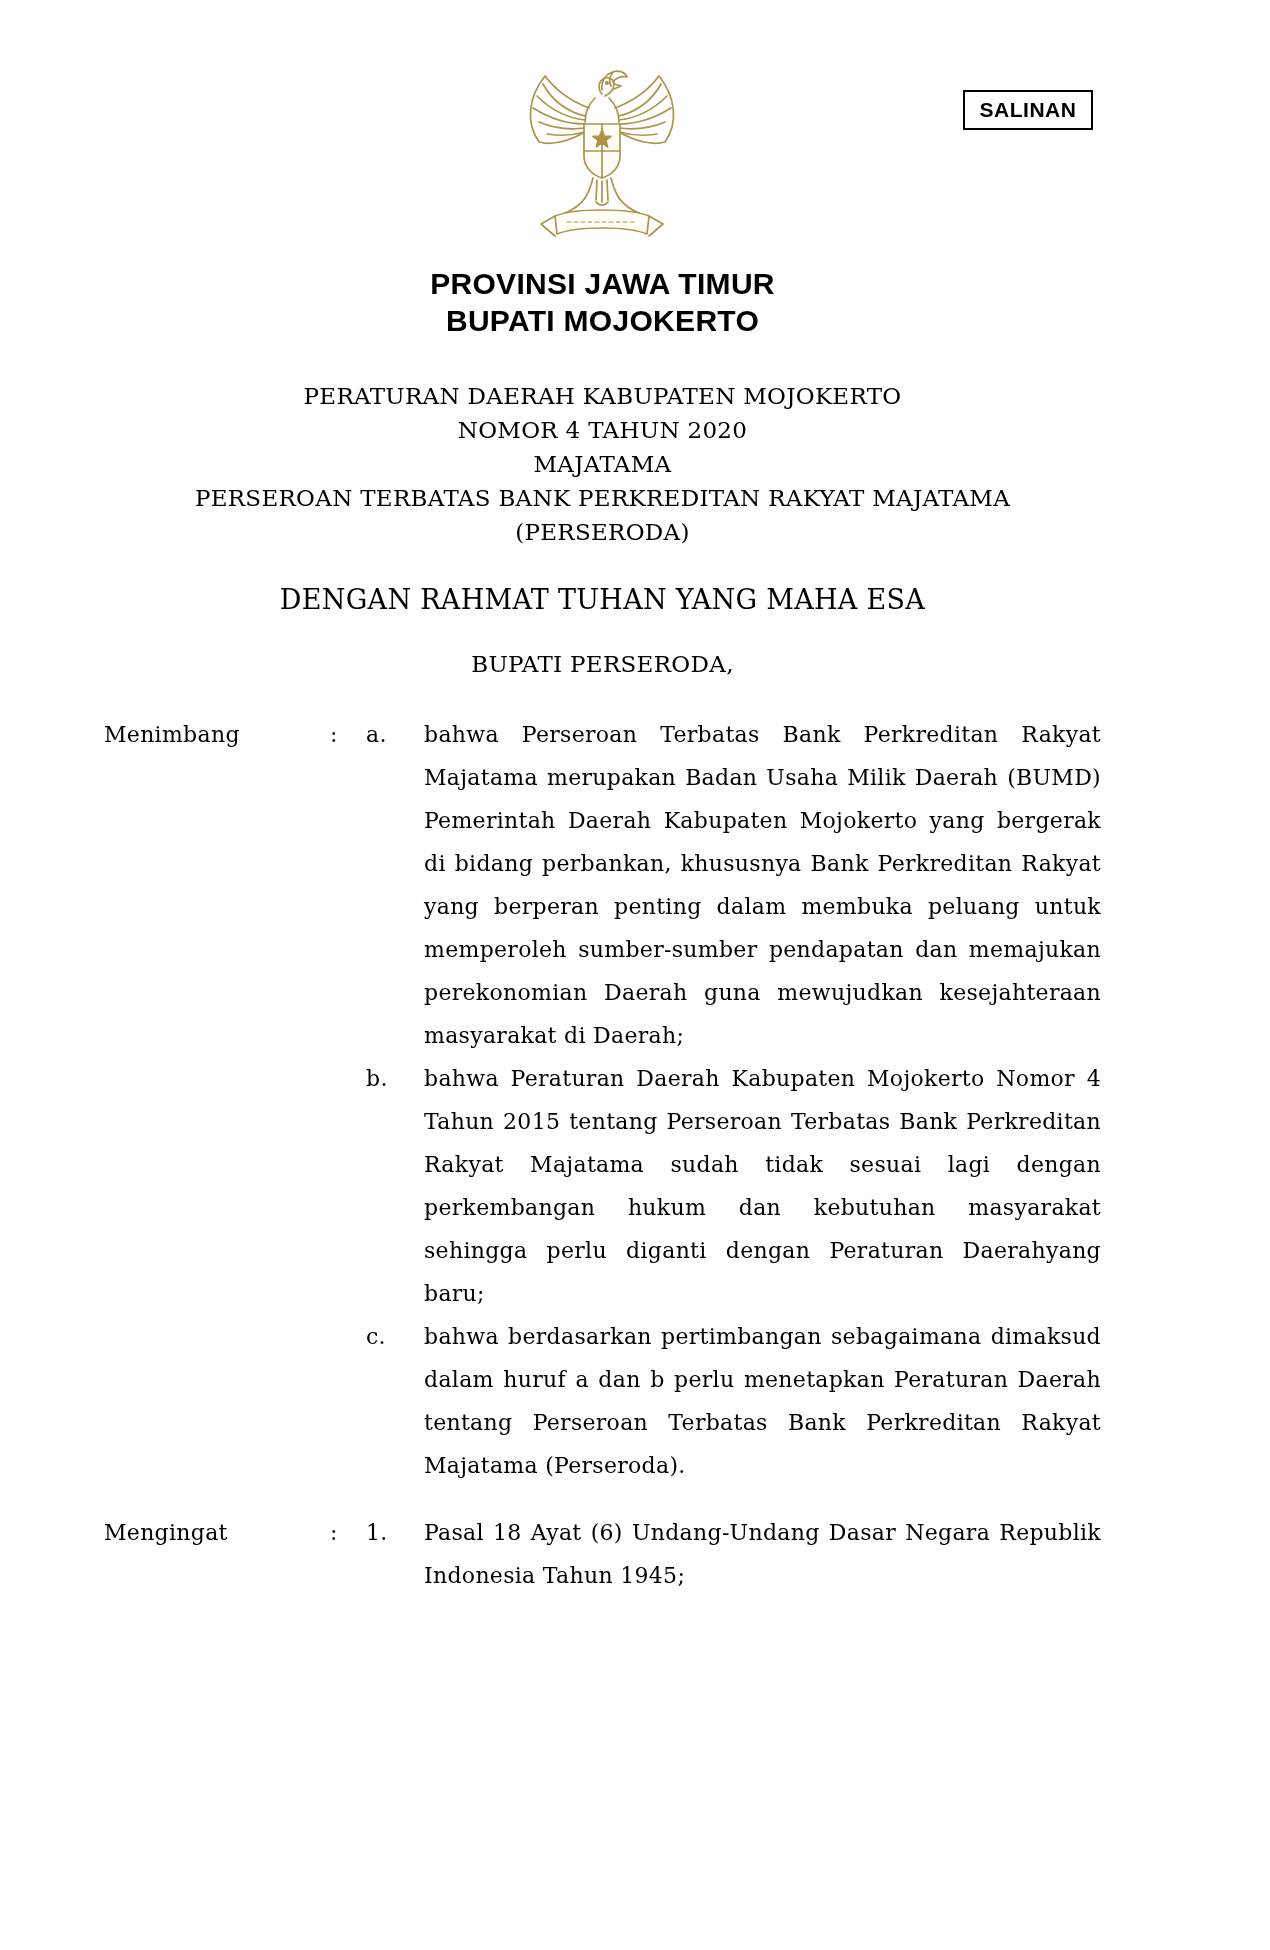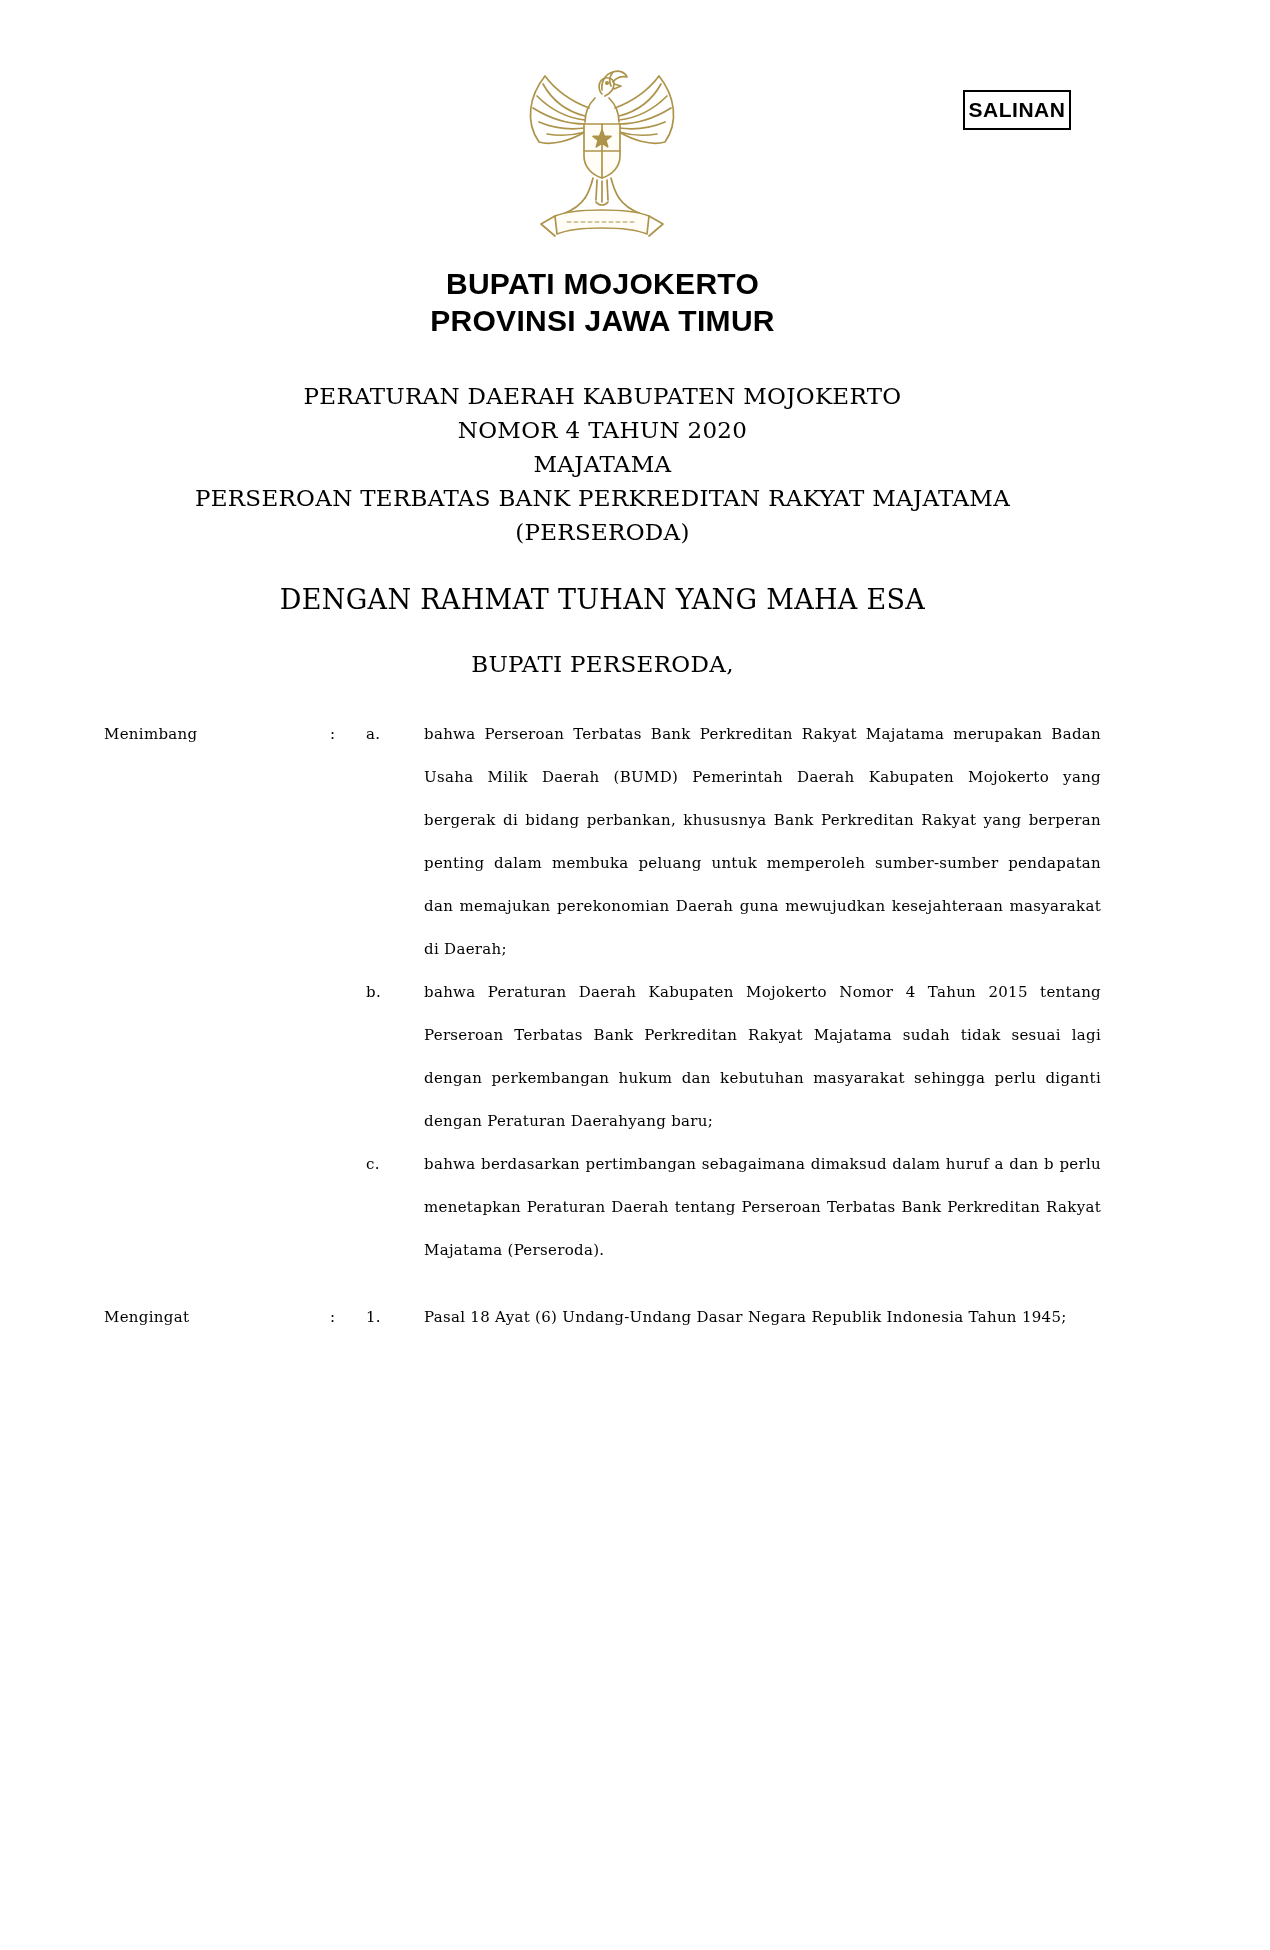--- a/index.html
+++ b/index.html
@@ -9,21 +9,21 @@
     height: 1950px;
     background: #ffffff;
     position: relative;
     color: #000;
     font-family: "DejaVu Serif", "Liberation Serif", serif;
   }
   .stamp {
     position: absolute;
     left: 963px;
     top: 90px;
-    width: 108px;
+    width: 130px;
     height: 40px;
     border: 2px solid #000;
     display: flex;
     align-items: center;
     justify-content: center;
     font-family: "Liberation Sans", "DejaVu Sans", sans-serif;
     font-weight: bold;
     font-size: 21px;
     letter-spacing: 0.5px;
   }
@@ -66,21 +66,21 @@
   .authority {
     margin-top: 30px;
     text-align: center;
     font-size: 23px;
     line-height: 34px;
     letter-spacing: 0.3px;
   }
   .clause {
     display: grid;
     grid-template-columns: 226px 36px 58px 1fr;
-    font-size: 15px;
+    font-size: 22px;
     line-height: 43px;
     letter-spacing: 0.3px;
   }
   .clause.menimbang { margin-top: 32px; }
   .clause.mengingat { margin-top: 24px; }
   .c-label { grid-column: 1; text-align: left; }
   .c-colon { grid-column: 2; text-align: left; }
   .c-marker { grid-column: 3; text-align: left; }
   .c-text {
     grid-column: 4;
@@ -140,22 +140,22 @@
       <path d="M38 152 L24 160 L38 172"></path>
       <path d="M132 152 L146 160 L132 172"></path>
       <path d="M50 158 L120 158" stroke-width="1" stroke-dasharray="4 3"></path>
     </g>
   </svg>
 </div>
 
 <div class="content">
 
   <div class="hdr">
+    <div>PROVINSI JAWA TIMUR</div>
     <div>BUPATI MOJOKERTO</div>
-    <div>PROVINSI JAWA TIMUR</div>
   </div>
 
   <div class="title-block">
     <div>PERATURAN DAERAH KABUPATEN MOJOKERTO</div>
     <div>NOMOR 4 TAHUN 2020</div>
     <div>MAJATAMA</div>
     <div>PERSEROAN TERBATAS BANK PERKREDITAN RAKYAT MAJATAMA</div>
     <div>(PERSERODA)</div>
   </div>
 

